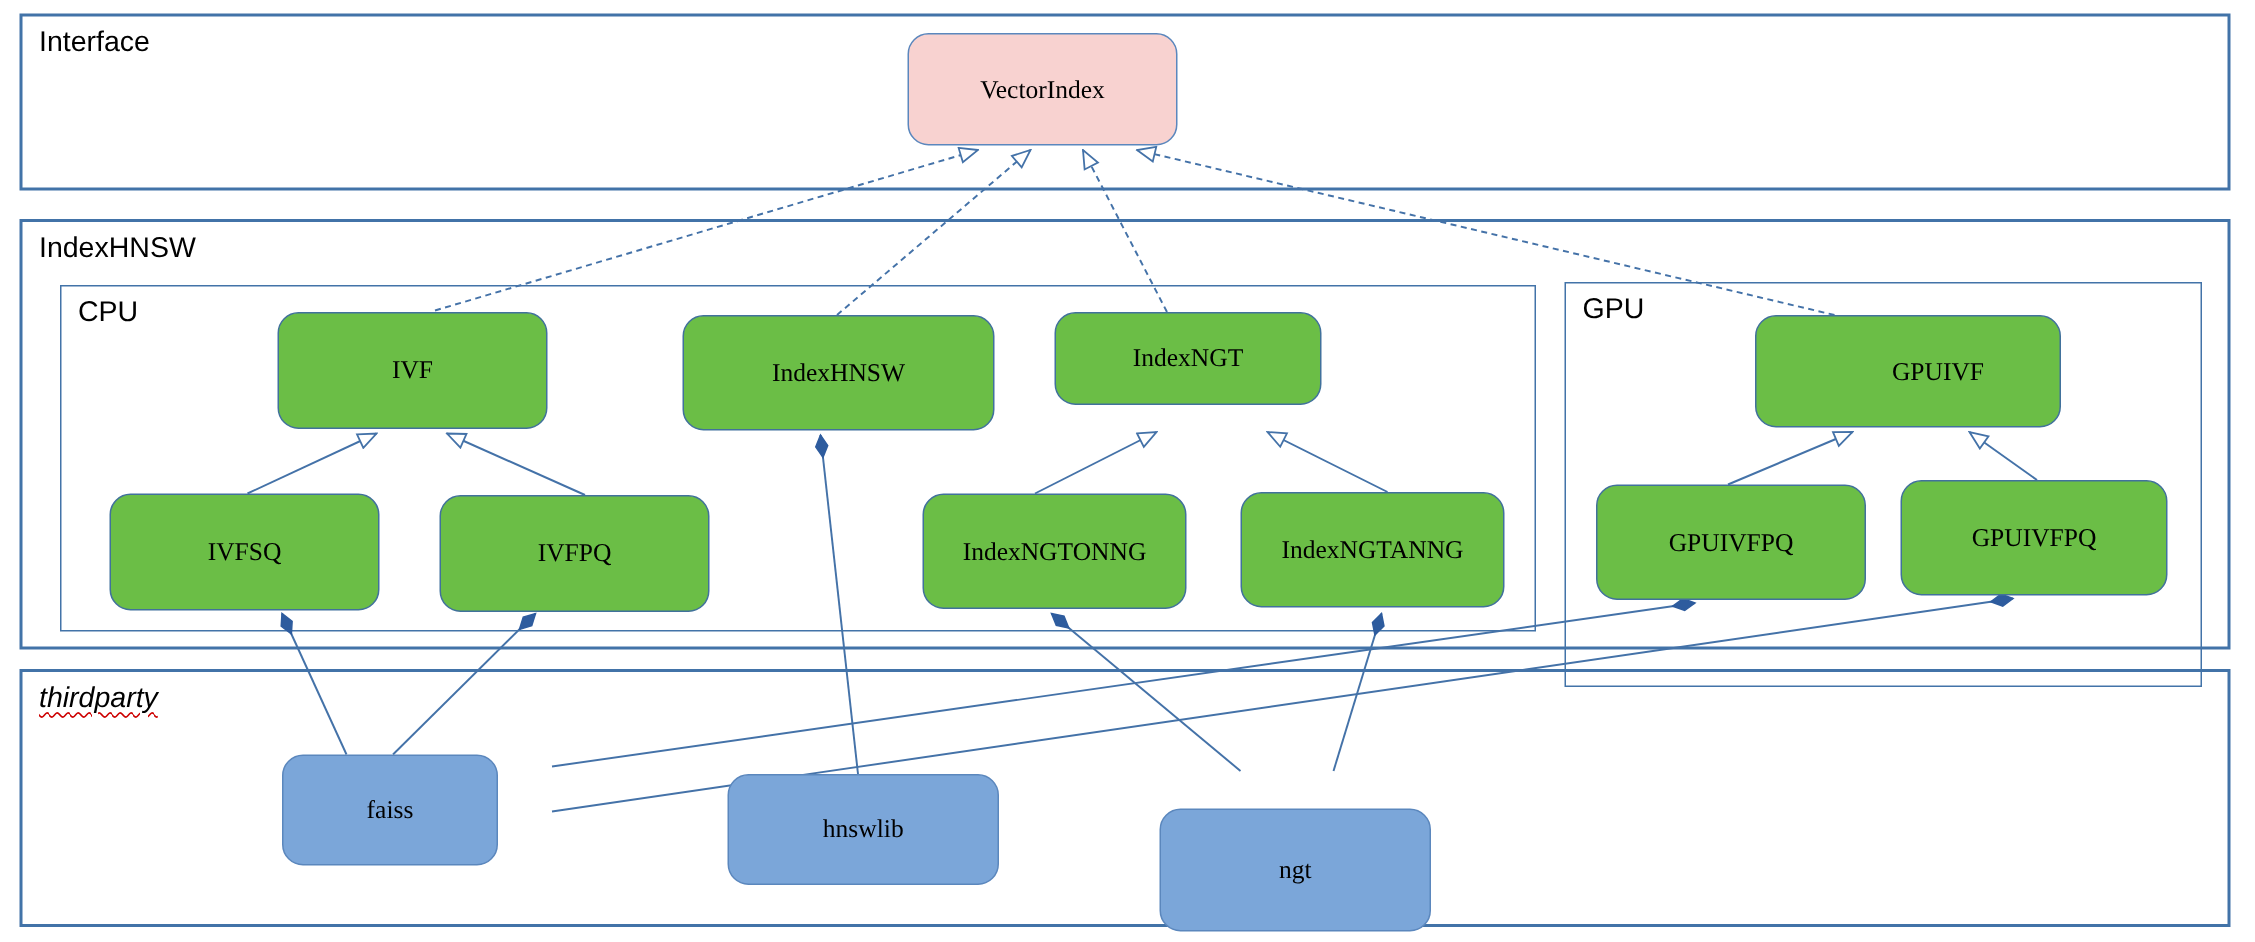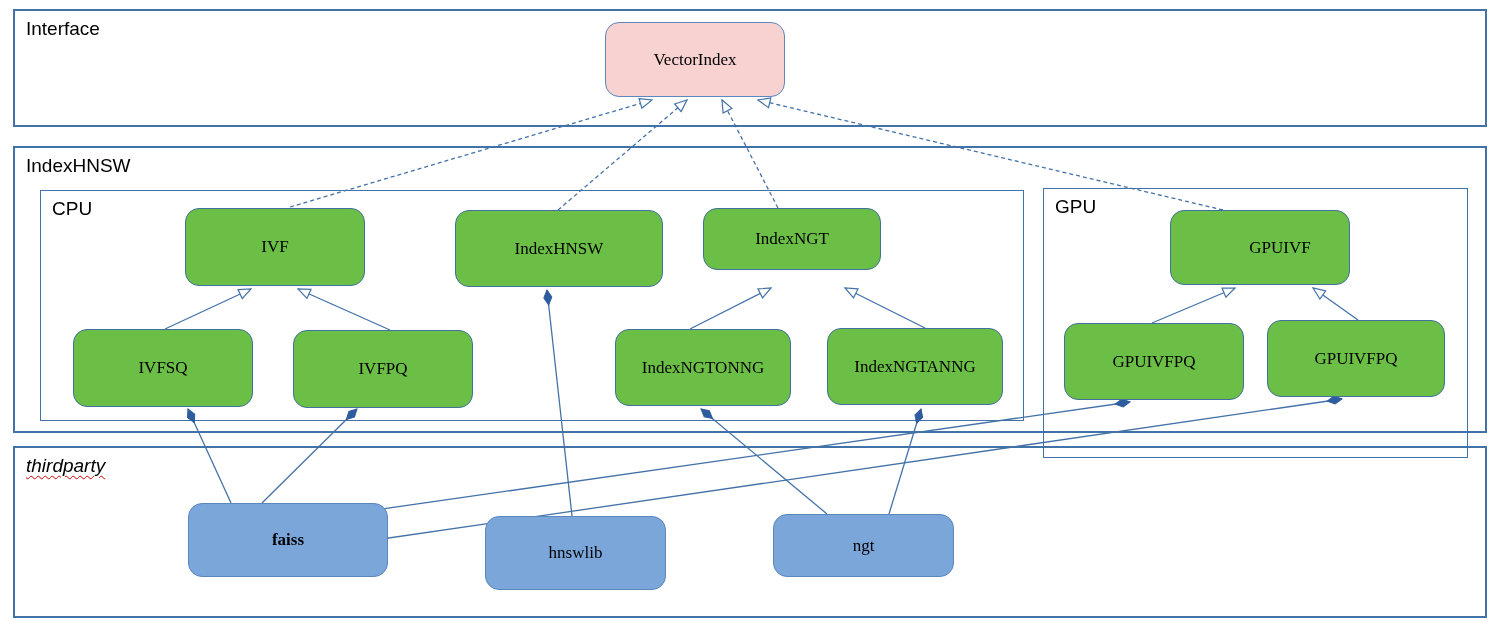--- a/index.html
+++ b/index.html
@@ -24,30 +24,30 @@
   .node{position:absolute;box-sizing:border-box;border:1.6px solid #41719c;border-radius:14px;
         display:flex;align-items:center;justify-content:center;
         font-family:"Liberation Serif",serif;font-size:17px;color:#000;}
   .node.green{background:#6bbe46;}
   .node.pink{background:#f8d2d0;border-color:#5b87bd;}
   .node.blue{background:#7ba6d9;border-color:#5b87bd;}
   #node-vectorindex{left:605px;top:22px;width:180px;height:75px;}
   #node-ivf{left:185px;top:208px;width:180px;height:78px;}
   #node-indexhnsw{left:455px;top:210px;width:208px;height:77px;}
   #node-indexngt{left:703px;top:208px;width:178px;height:62px;}
-  #node-gpuivf{left:1170px;top:210px;width:180px;height:75px;padding-left:40px;}
+  #node-gpuivf{left:1170px;top:210px;width:204px;height:75px;padding-left:40px;}
   #node-ivfsq{left:73px;top:329px;width:180px;height:78px;}
   #node-ivfpq{left:293px;top:330px;width:180px;height:78px;}
   #node-indexngtonng{left:615px;top:329px;width:176px;height:77px;}
   #node-indexngtanng{left:827px;top:328px;width:176px;height:77px;}
   #node-gpuivfsq{left:1064px;top:323px;width:180px;height:77px;}
   #node-gpuivfpq{left:1267px;top:320px;width:178px;height:77px;}
-  #node-faiss{left:188px;top:503px;width:200px;height:74px;font-weight:bold;}
+  #node-faiss{left:188px;top:503px;width:144px;height:74px;}
   #node-hnswlib{left:485px;top:516px;width:181px;height:74px;}
-  #node-ngt{left:773px;top:514px;width:181px;height:63px;}
+  #node-ngt{left:773px;top:539px;width:181px;height:82px;}
 </style>
 </head>
 <body>
 
 <div class="canvas">
 
   <div class="frame" id="frame-interface">
     <span class="frame-label">Interface</span>
   </div>
   <div class="frame" id="frame-implement">

